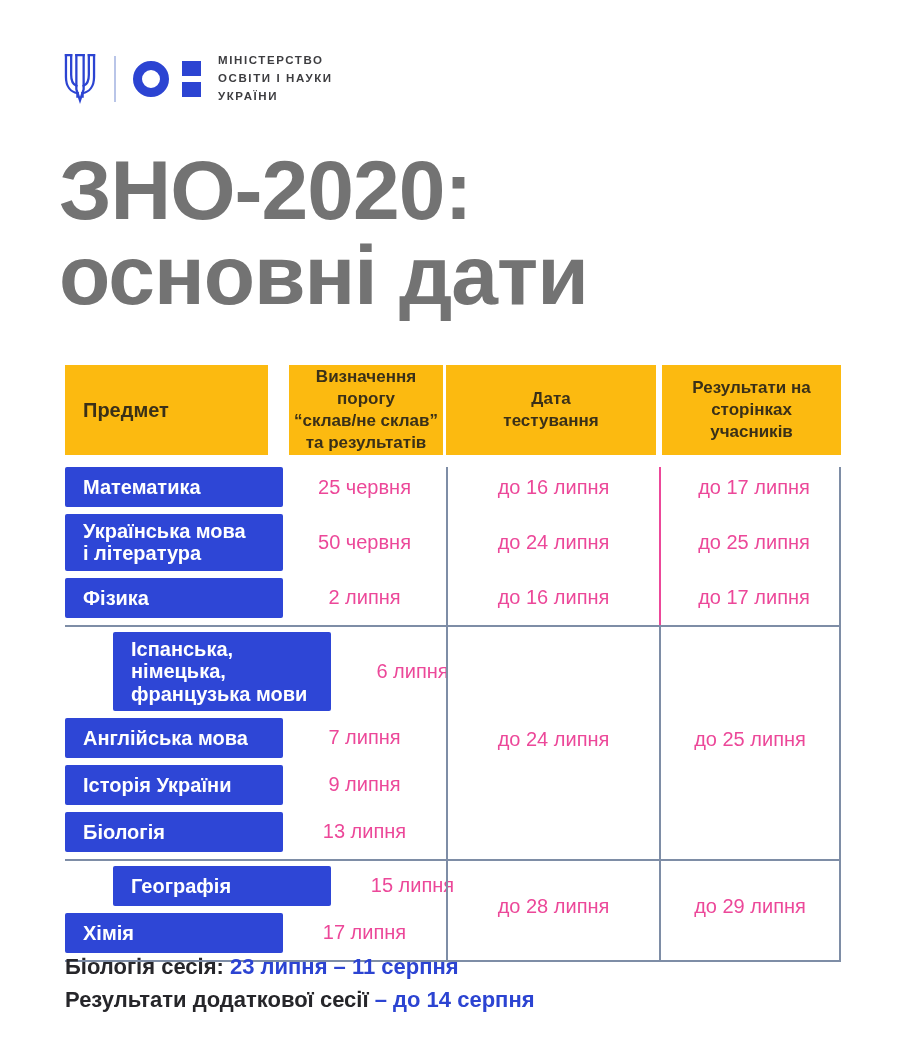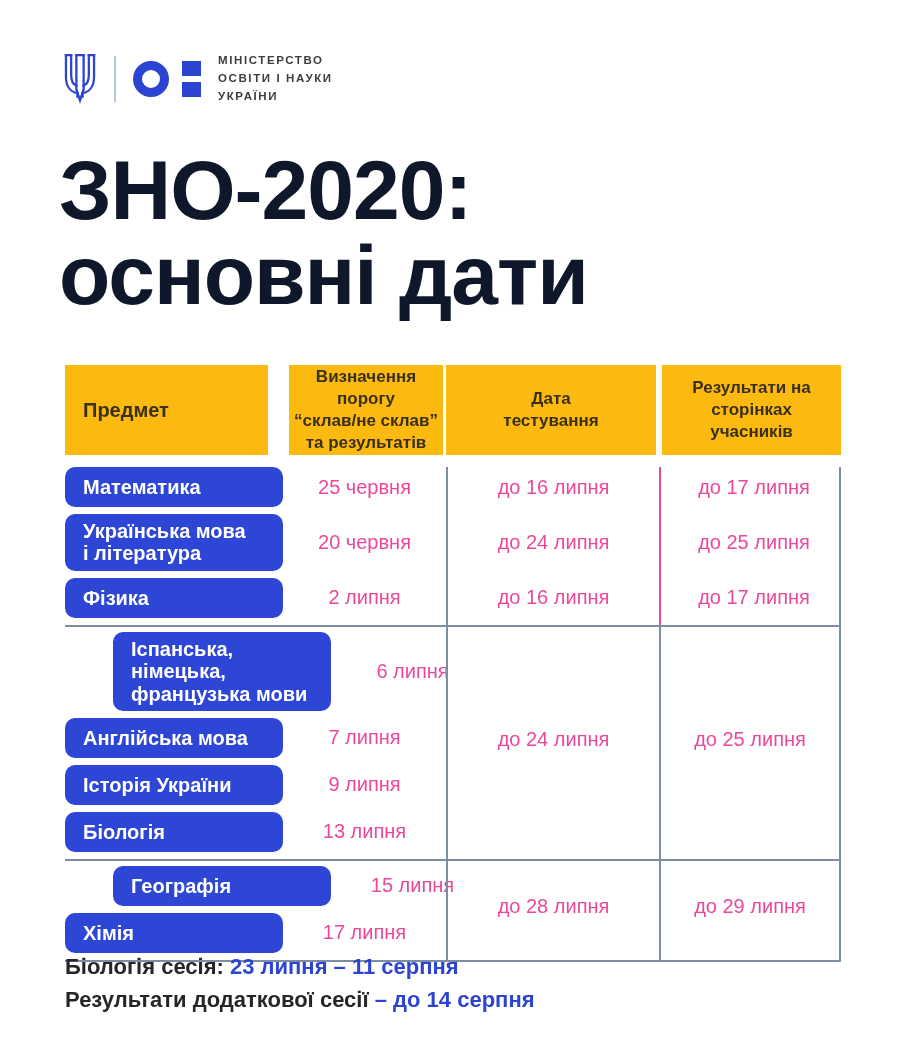--- a/index.html
+++ b/index.html
@@ -17,21 +17,21 @@
   .mon-colon { display:flex; flex-direction:column; gap:6px; margin-left:13px; }
   .mon-sq { width:19px; height:15px; background:#2c44d2; }
   .ministry-text {
     margin-left:17px; font-size:11.5px; font-weight:700; letter-spacing:1.6px;
     color:#3d3d40; line-height:1.55; white-space:pre-line;
   }
 
   
   .title {
     position:absolute; top:148px; left:59px; margin:0;
-    font-size:84px; font-weight:700; color:#0f172a; line-height:1.01; letter-spacing:-1px;
+    font-size:84px; font-weight:700; color:#737373; line-height:1.01; letter-spacing:-1px;
   }
   .title span { display:block; }
 
   
   .tbl { position:absolute; top:365px; left:65px; width:776px; }
   .thead { display:grid; grid-template-columns:218px 163px 213px 182px; height:90px; margin-bottom:12px; }
   .th {
     background:#fcba10; color:#3a3018; font-weight:700; font-size:17px; line-height:1.3;
     display:flex; align-items:center; justify-content:center; text-align:center; white-space:pre-line;
   }
@@ -39,21 +39,21 @@
   .th2 { margin-right:3px; }
   .th3 { margin-left:6px; margin-right:3px; }
   .th4 { margin-left:3px; }
 
   .trow  { display:grid; grid-template-columns:218px 163px 213px 182px; }
   .trow2 { display:grid; grid-template-columns:218px 163px; }
   .c1 { padding-bottom:7px; }
   .subject {
     background:#2e46d6; color:#ffffff; font-size:20px; font-weight:700; line-height:1.12;
     min-height:40px; display:flex; align-items:center; padding:6px 8px 6px 18px;
-    box-sizing:border-box; white-space:pre-line; border-radius:10px;
+    box-sizing:border-box; white-space:pre-line; border-radius:2px;
   }
   .c2,.c3,.c4,.mc {
     display:flex; align-items:center; justify-content:center; padding-bottom:7px;
     font-size:20px; font-weight:400; color:#ec4899;
   }
   .c3 { border-left:2px solid #7e8da6; }
   .c4 { border-left:2px solid #ec4899; border-right:2px solid #7e8da6;padding-left:8px; }
   .gmerge { display:grid; grid-template-columns:381px 213px 182px; }
   .mc3 { border-left:2px solid #7e8da6; }
   .mc4 { border-left:2px solid #7e8da6; border-right:2px solid #7e8da6; }
@@ -122,21 +122,21 @@
           </div>
         <div class="c2">25 червня</div>
         <div class="c3">до 16 липня</div>
         <div class="c4">до 17 липня</div>
       </div>
       <div class="trow">
         <div class="c1">
             <div class="subject">Українська мова
 і література</div>
           </div>
-        <div class="c2">20 червня</div>
+        <div class="c2">50 червня</div>
         <div class="c3">до 24 липня</div>
         <div class="c4">до 25 липня</div>
       </div>
       <div class="trow">
         <div class="c1">
             <div class="subject">Фізика</div>
           </div>
         <div class="c2">2 липня</div>
         <div class="c3">до 16 липня</div>
         <div class="c4">до 17 липня</div>

